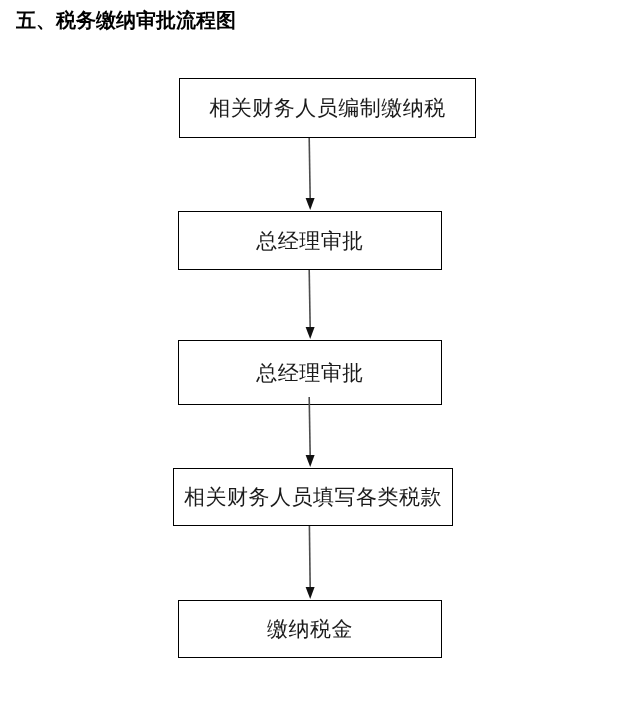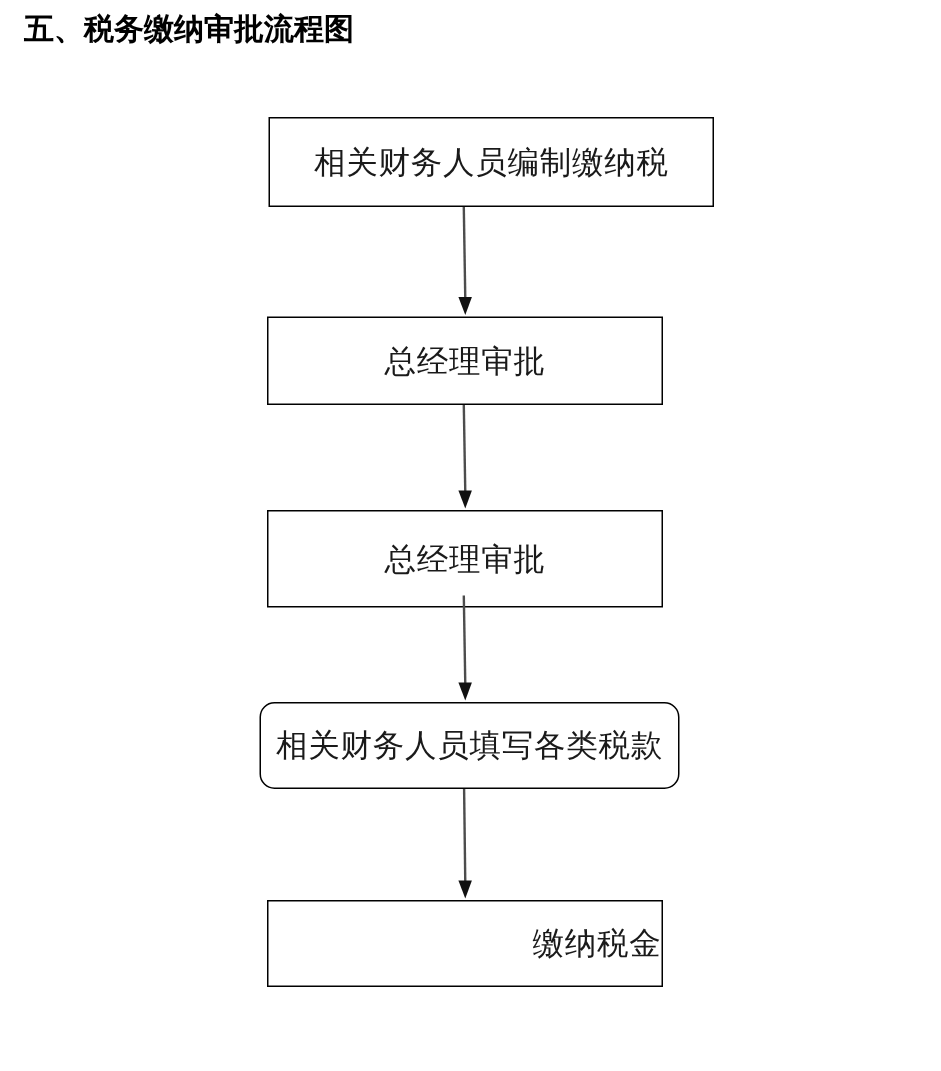--- a/index.html
+++ b/index.html
@@ -95,28 +95,28 @@
     <span class="node-label">总经理审批</span>
   </div>
 
   <div class="connector" style="left:304px; top:397px; width:12px; height:72px;">
     <svg width="12" height="72" viewBox="0 0 12 72">
       <line x1="5.2" y1="0" x2="6.2" y2="60" stroke="#4d4d4d" stroke-width="1.6"></line>
       <polygon points="1.6,58 10.6,58 6.2,70" fill="#111111"></polygon>
     </svg>
   </div>
 
-  <div class="node" style="left:173px; top:468px; width:280px; height:58px;border-radius:10px;">
+  <div class="node" style="left:173px; top:468px; width:280px; height:58px;">
     <span class="node-label">相关财务人员填写各类税款</span>
   </div>
 
   <div class="connector" style="left:304px; top:526px; width:12px; height:75px;">
     <svg width="12" height="75" viewBox="0 0 12 75">
       <line x1="5.4" y1="0" x2="6.2" y2="63" stroke="#4d4d4d" stroke-width="1.6"></line>
       <polygon points="1.6,61 10.6,61 6.2,73" fill="#111111"></polygon>
     </svg>
   </div>
 
-  <div class="node" style="left:178px; top:600px; width:264px; height:58px;justify-content:flex-end;">
+  <div class="node" style="left:178px; top:600px; width:264px; height:58px;">
     <span class="node-label">缴纳税金</span>
   </div>
 
 </div>
 
 </body></html>

